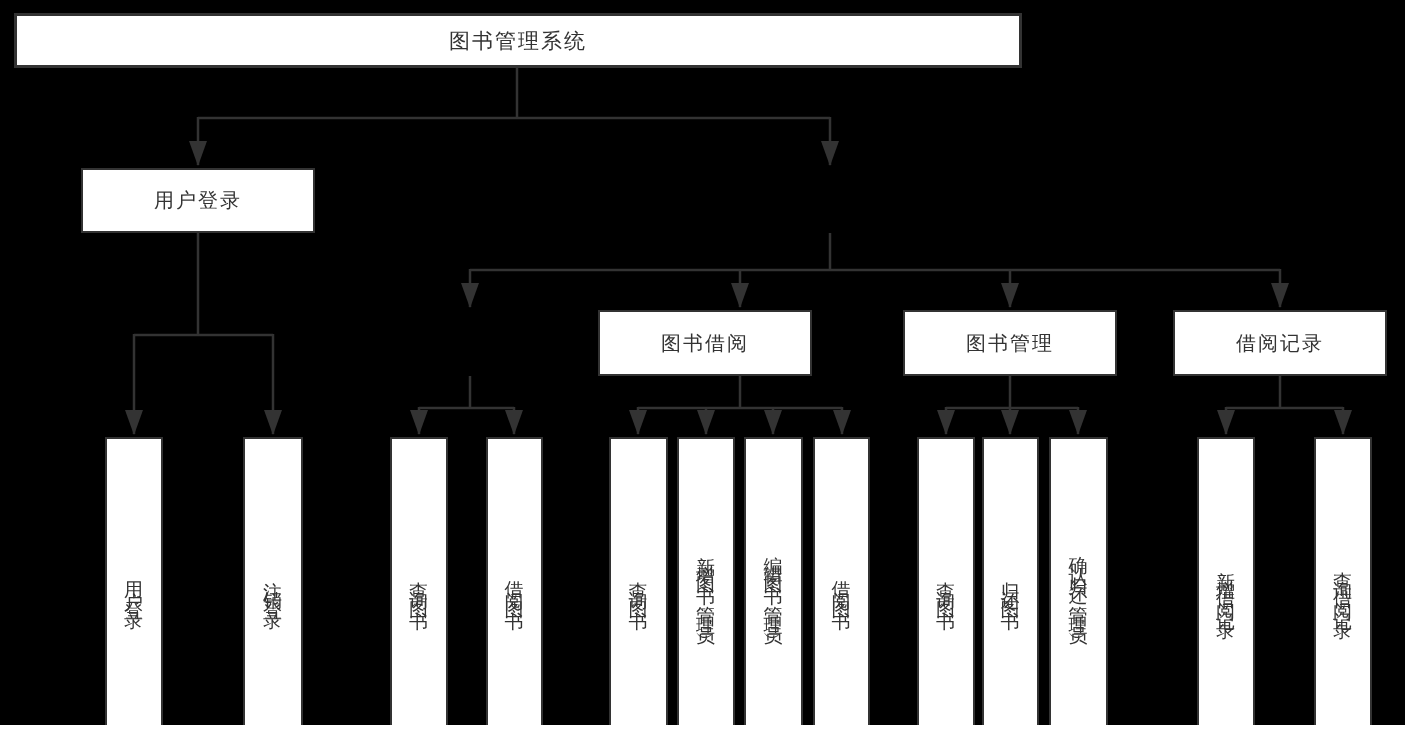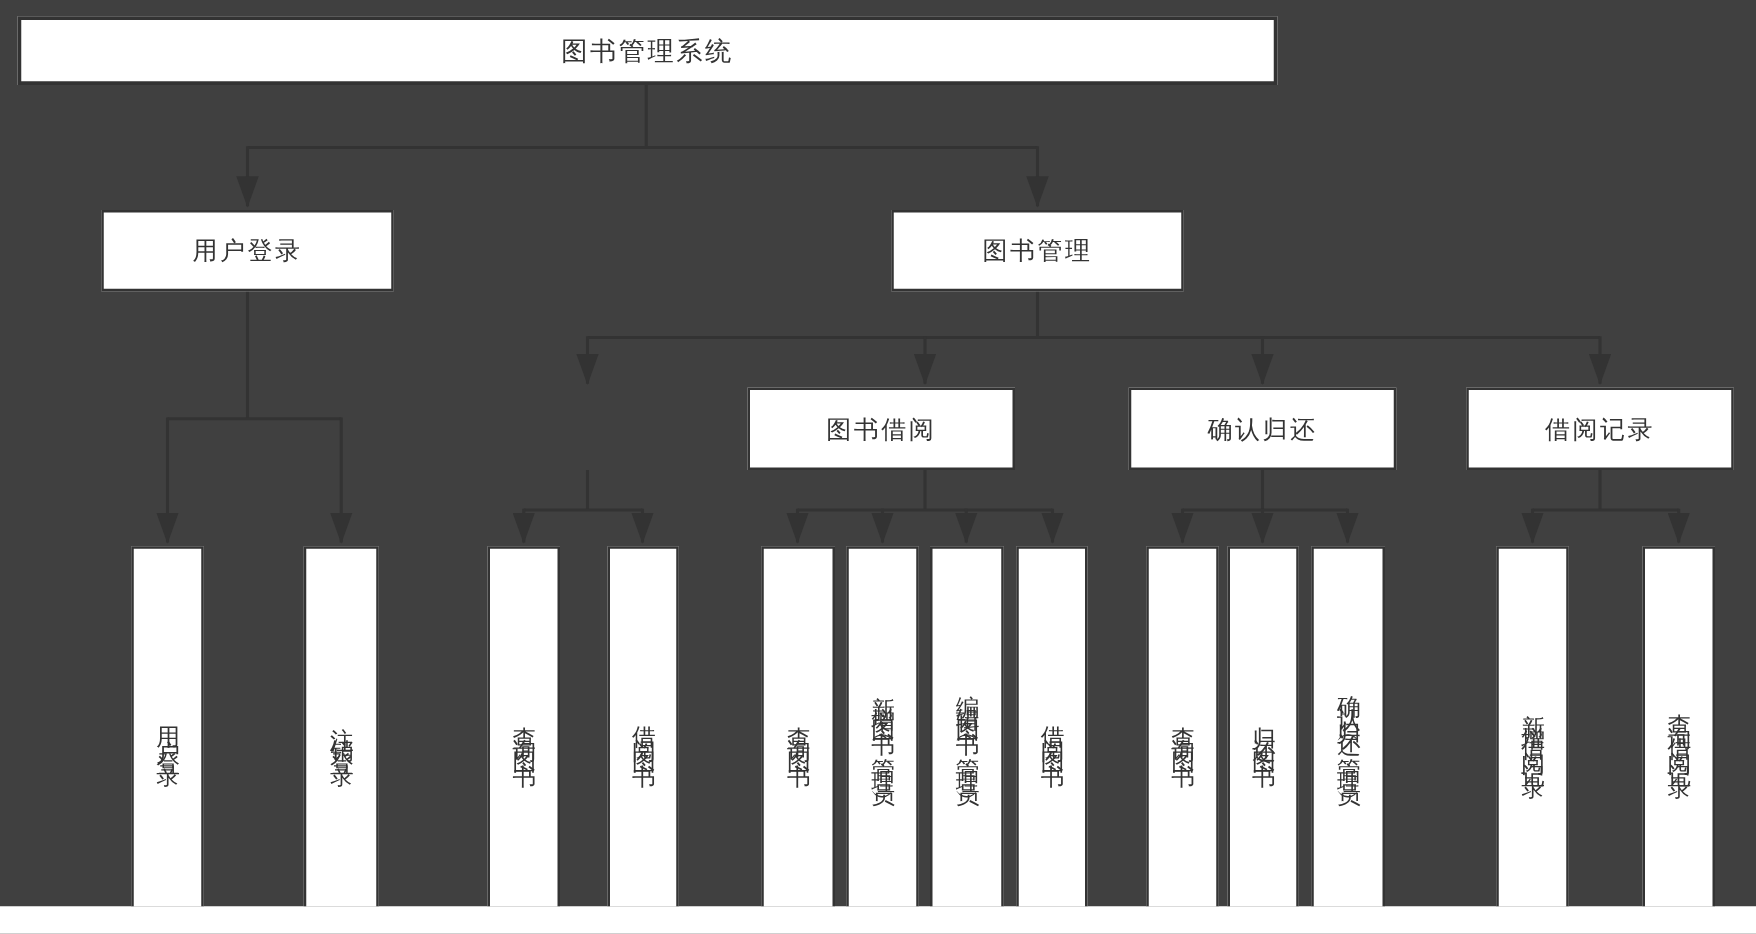--- a/index.html
+++ b/index.html
@@ -4,21 +4,21 @@
 <style>
   html, body { margin: 0; padding: 0; }
   body {
     font-family: "Liberation Sans", "DejaVu Sans", sans-serif;
     background: #ffffff;
   }
   .canvas {
     position: relative;
     width: 1405px;
     height: 725px;
-    background: #404040;
+    background: #000000;
     overflow: hidden;
     font-family: Liberation Serif, serif;
   }
   .connectors {
     position: absolute;
     left: 0; top: 0;
     width: 1405px; height: 747px;
     pointer-events: none;
   }
   .hbox {
@@ -120,29 +120,26 @@
     </g>
   </svg>
 
   <div class="hbox root" style="left:14px; top:13px; width:1008px; height:55px;">
     <span>图书管理系统</span>
   </div>
 
   <div class="hbox" style="left:81px; top:168px; width:234px; height:65px;">
     <span>用户登录</span>
   </div>
-  <div class="hbox" style="left:713px; top:168px; width:234px; height:65px;">
-    <span>图书管理</span>
-  </div>
 
   <div class="hbox" style="left:598px; top:310px; width:214px; height:66px;">
     <span>图书借阅</span>
   </div>
   <div class="hbox" style="left:903px; top:310px; width:214px; height:66px;">
-    <span>确认归还</span>
+    <span>图书管理</span>
   </div>
   <div class="hbox" style="left:1173px; top:310px; width:214px; height:66px;">
     <span>借阅记录</span>
   </div>
 
   <div class="vbox" style="left:105px; width:58px;">
     <span>用户登录</span>
   </div>
   <div class="vbox" style="left:243px; width:60px;">
     <span>注销登录</span>

